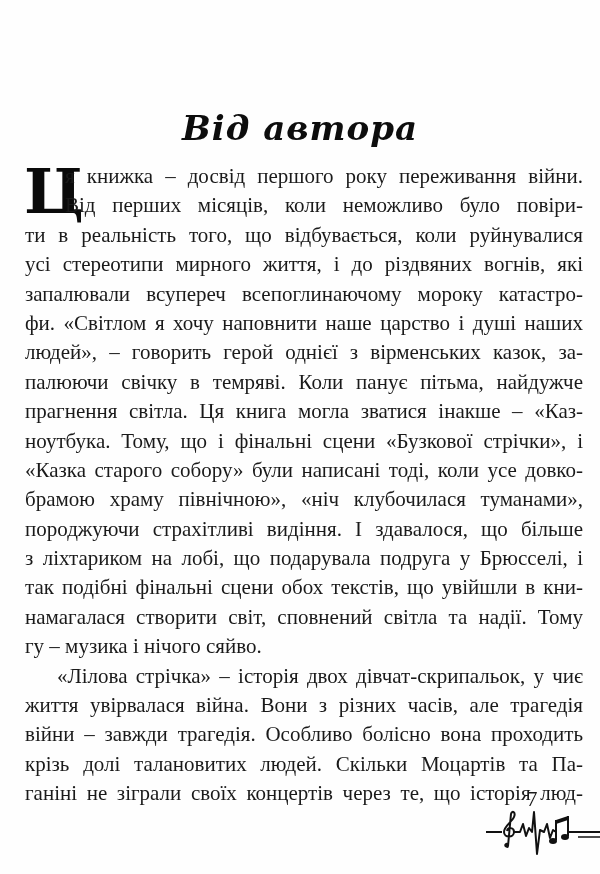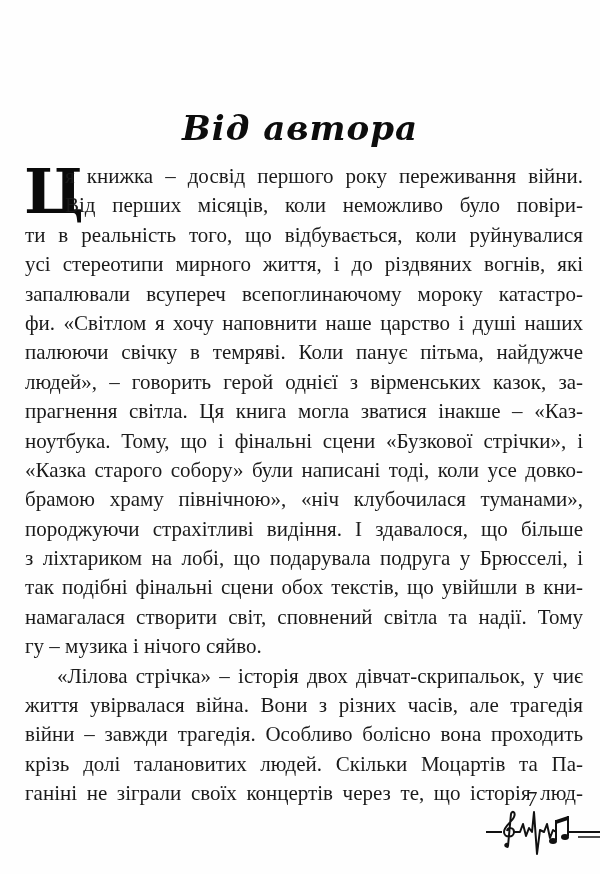--- a/index.html
+++ b/index.html
@@ -104,22 +104,22 @@
 
   <div class="dropcap">Ц</div>
 
   <div class="body-text">
     <span class="line indent-drop">я книжка – досвід першого року переживання війни.</span>
     <span class="line indent-drop2">Від перших місяців, коли неможливо було  повіри-</span>
     <span class="line">ти в реальність того, що відбувається, коли руйнувалися</span>
     <span class="line">усі стереотипи мирного життя, і до різдвяних вогнів, які</span>
     <span class="line">запалювали всупереч всепоглинаючому мороку катастро-</span>
     <span class="line">фи. «Світлом я хочу наповнити наше царство і душі наших</span>
+    <span class="line">людей», – говорить герой однієї з вірменських казок, за-</span>
     <span class="line">палюючи свічку в темряві. Коли панує пітьма, найдужче</span>
-    <span class="line">людей», – говорить герой однієї з вірменських казок, за-</span>
     <span class="line">прагнення світла. Ця книга могла зватися інакше – «Каз-</span>
     <span class="line">ноутбука. Тому, що і фінальні сцени «Бузкової стрічки», і</span>
     <span class="line">«Казка старого собору» були написані тоді, коли усе довко-</span>
     <span class="line">брамою храму північною», «ніч клубочилася туманами»,</span>
     <span class="line">породжуючи страхітливі видіння. І здавалося, що більше</span>
     <span class="line">з ліхтариком на лобі, що подарувала подруга у Брюсселі, і</span>
     <span class="line">так подібні фінальні сцени обох текстів, що увійшли в кни-</span>
     <span class="line">намагалася створити світ, сповнений світла та надії. Тому</span>
     <span class="line last">гу – музика і нічого сяйво.</span>
     <span class="line indent-para">«Лілова стрічка» – історія двох дівчат-скрипальок, у чиє</span>

